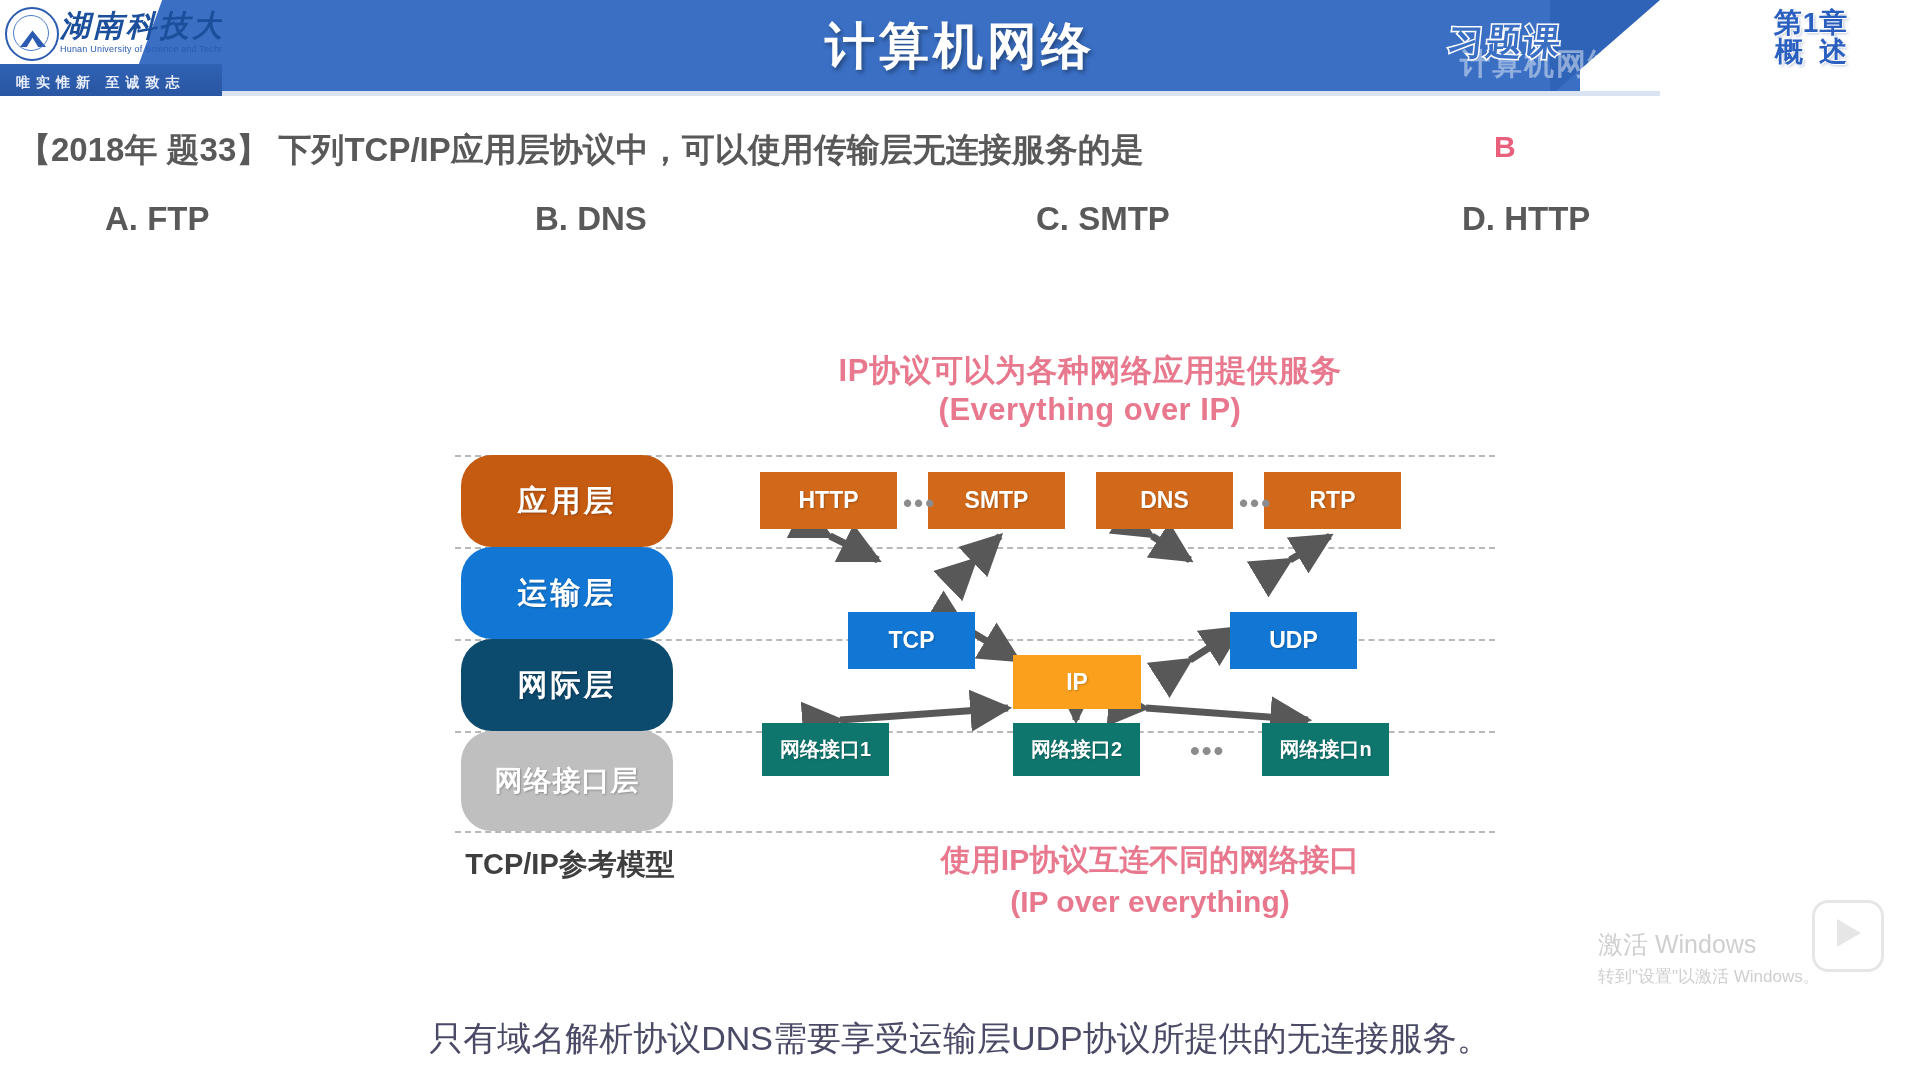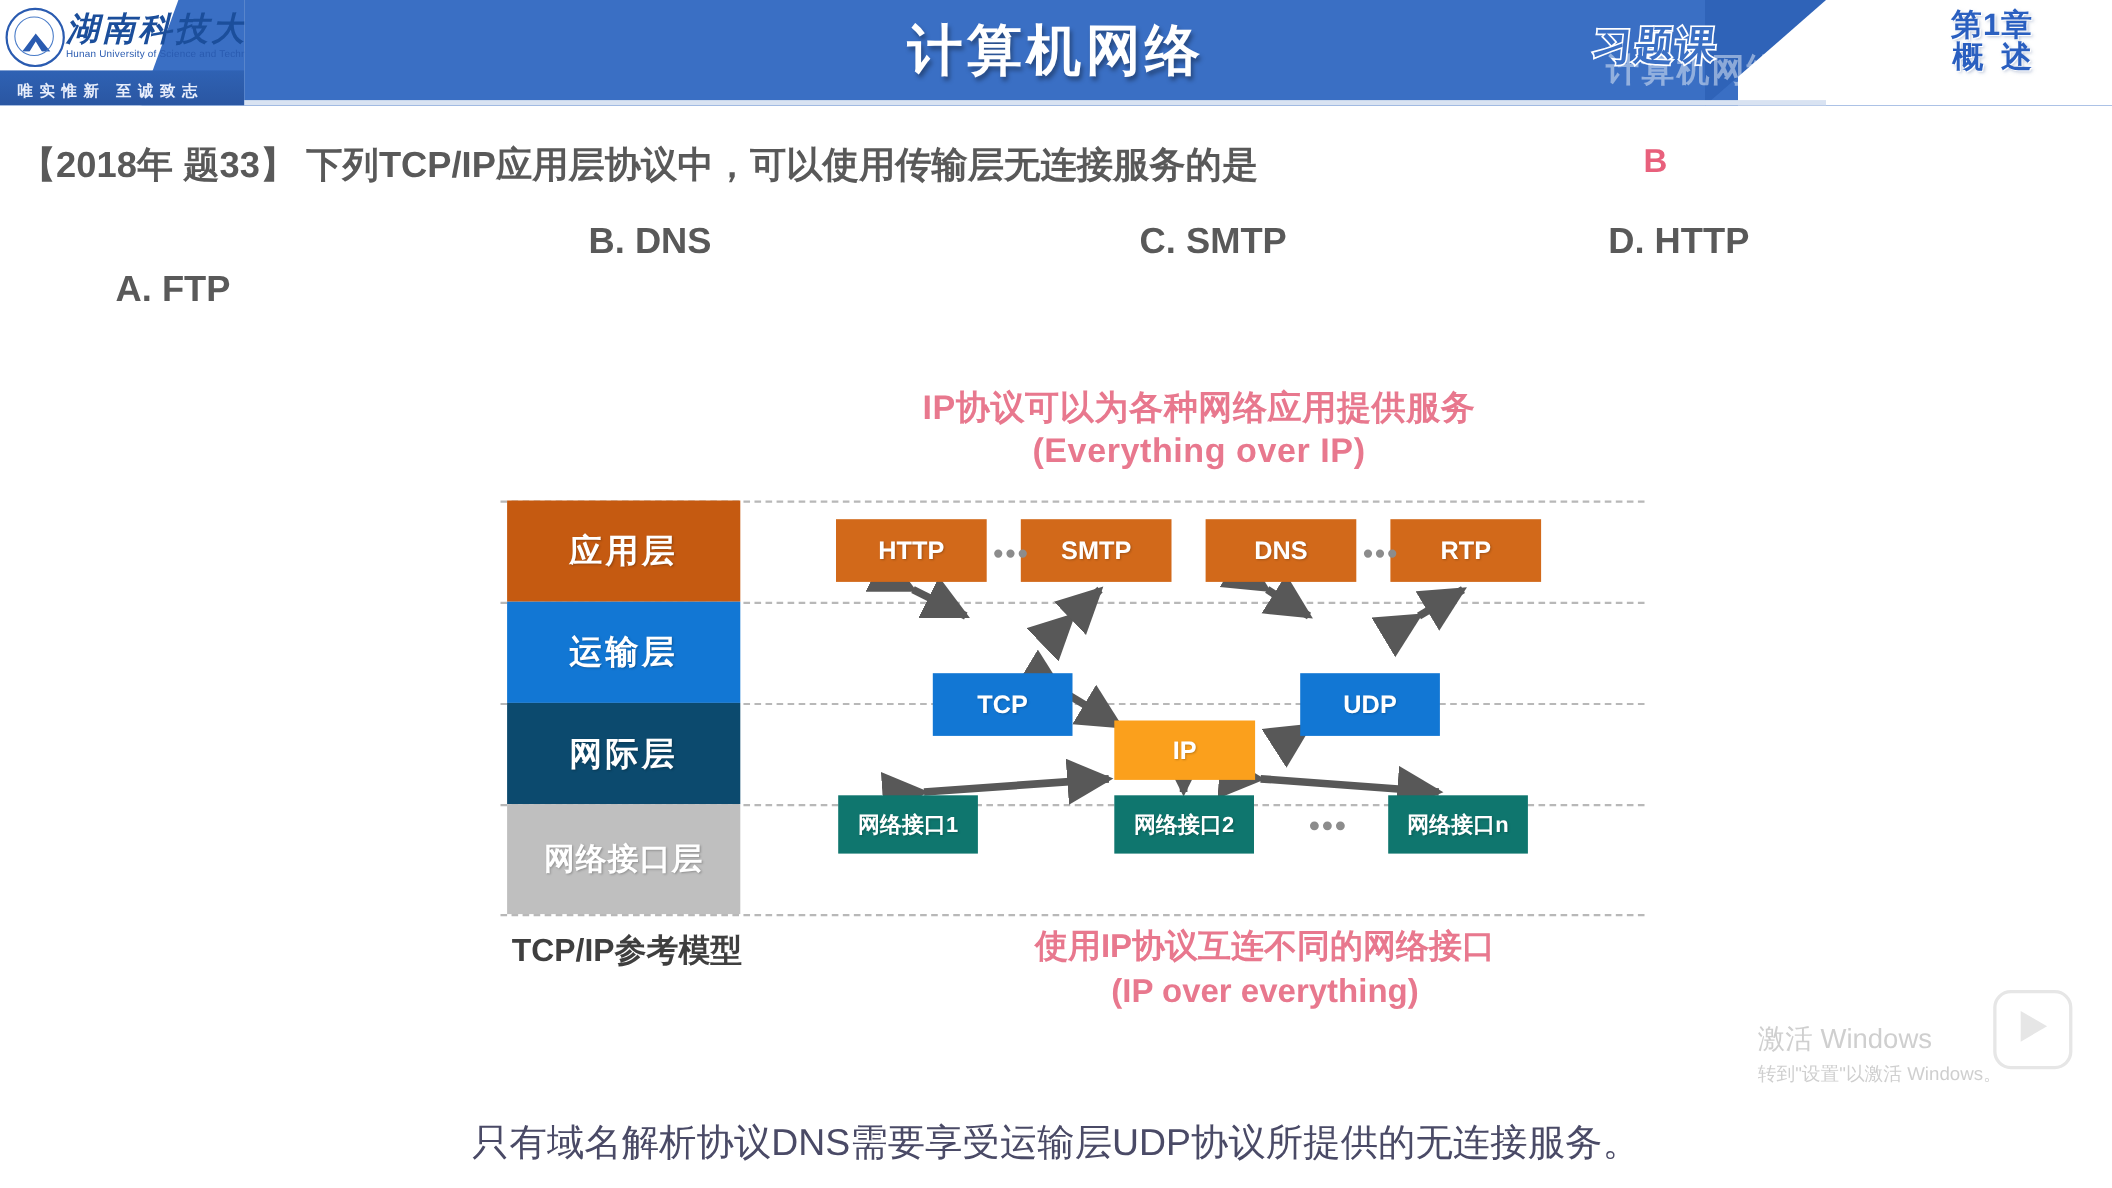--- a/index.html
+++ b/index.html
@@ -190,21 +190,21 @@
   }
 
   .opt {
     position: absolute;
     top: 200px;
     font-size: 33px;
     font-weight: bold;
     color: #595959;
     white-space: nowrap;
   }
-  #opt-a { left: 105px; margin-top: 44px; }
+  #opt-a { left: 105px; }
   #opt-b { left: 535px; }
   #opt-c { left: 1036px; }
   #opt-d { left: 1462px; }
 
   
   #diagram {
     position: absolute;
     left: 0; top: 340px;
     width: 1920px;
     height: 600px;
@@ -239,20 +239,21 @@
     width: 212px;
     height: 92px;
     display: flex;
     align-items: center;
     justify-content: center;
     color: #ffffff;
     font-size: 30px;
     font-weight: bold;
     letter-spacing: 3px;
     text-shadow: 1px 1px 2px rgba(0,0,0,0.25);
+    border-radius: 31px;
   }
   #layer-app  { top: 115px; background: #c55a11; }
   #layer-tran { top: 207px; background: #1277d4; }
   #layer-net  { top: 299px; background: #0c4a6e; }
   #layer-link { top: 391px; height: 100px; background: #bfbfbf; font-size: 28px; letter-spacing: 1px; }
 
   #model-label {
     position: absolute;
     left: 420px; top: 505px;
     width: 300px;
@@ -298,21 +299,21 @@
 
   .tr-box {
     top: 224px;
     height: 57px;
     width: 127px;
     background: #1277d4;
     font-size: 23px;
     margin-top: 48px;
   }
   #box-tcp { left: 848px; }
-  #box-udp { left: 1182px; }
+  #box-udp { left: 1230px; }
 
   #box-ip {
     left: 1013px;
     top: 315px;
     height: 54px;
     width: 128px;
     background: #fba01c;
     font-size: 23px;
   }
 

